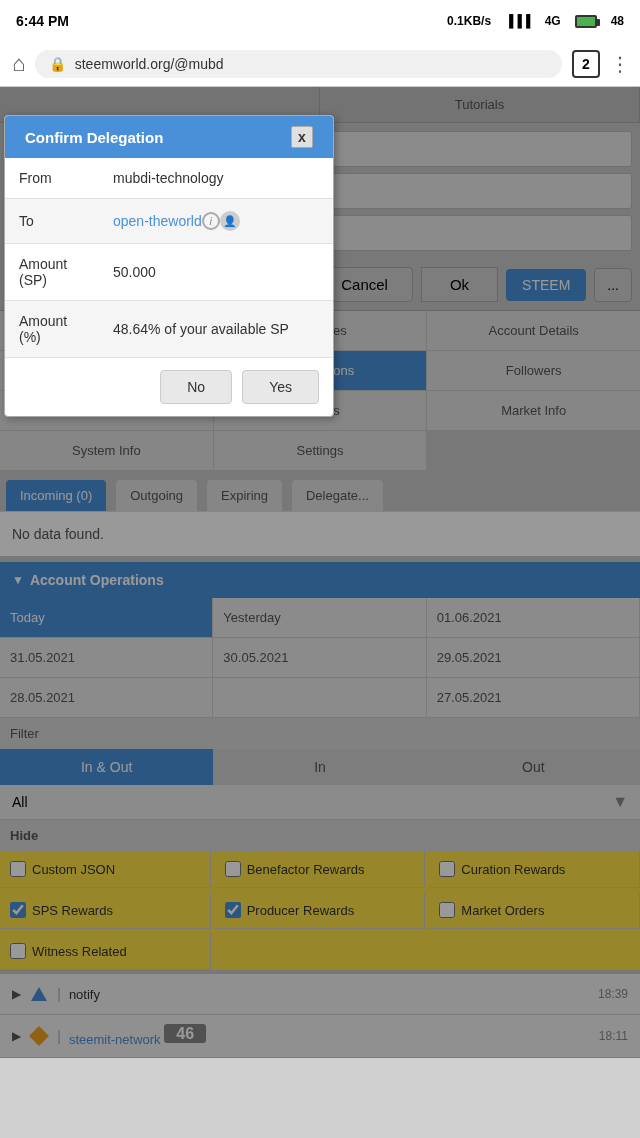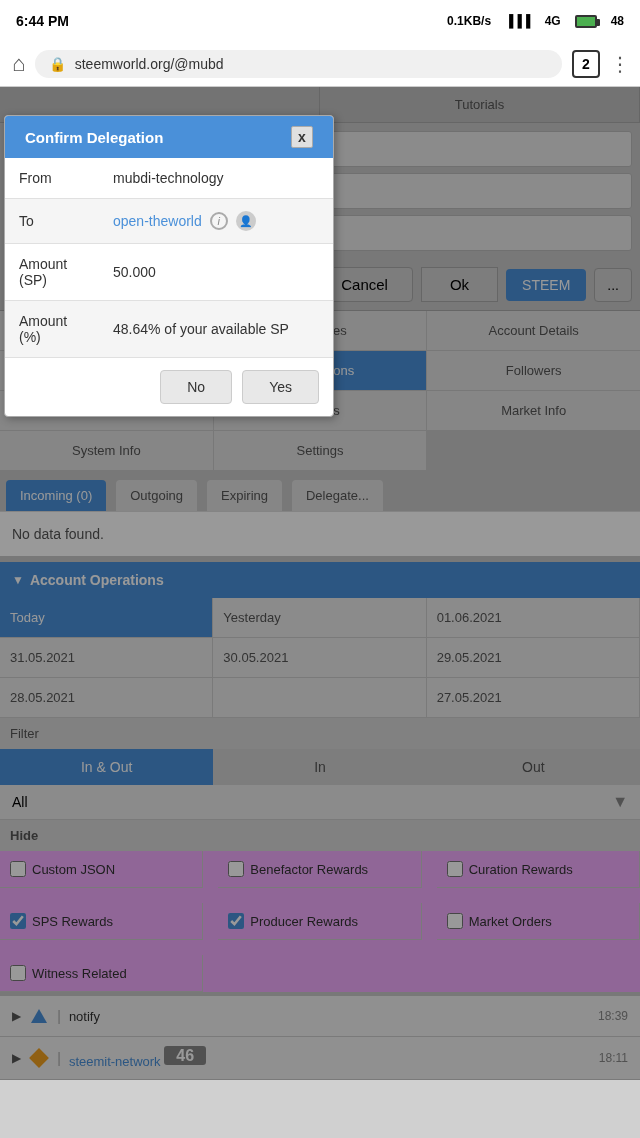--- a/index.html
+++ b/index.html
@@ -283,24 +283,24 @@
 
     
     .hide-label {
       padding: 8px 10px;
       font-size: 13px;
       color: #555;
       font-weight: bold;
       background: #d8d8d8;
     }
     .checkboxes-grid {
-      background: #f0abfc;
+      background: #fde047;
       display: grid;
       grid-template-columns: 1fr 1fr 1fr;
-      gap: 15px;
+      gap: 4px;
     }
     .checkbox-item {
       display: flex;
       align-items: center;
       gap: 6px;
       padding: 10px 10px;
       font-size: 13px;
       color: #333;
       border-bottom: 1px solid #ccc;
       border-right: 1px solid #ccc;
@@ -394,21 +394,21 @@
       font-size: 14px;
       color: #333;
       font-weight: 500;
     }
     .modal-value {
       padding: 12px 8px;
       font-size: 14px;
       color: #333;
     }
     .modal-value-row {
-      display: flex; align-items: center; gap: 8px;
+      display: flex; align-items: center; 
     }
     .user-icon-circle {
       width: 20px; height: 20px;
       border-radius: 50%;
       background: #ccc;
       display: flex; align-items: center; justify-content: center;
       font-size: 11px; color: #666;
     }
     .info-icon {
       width: 18px; height: 18px;

